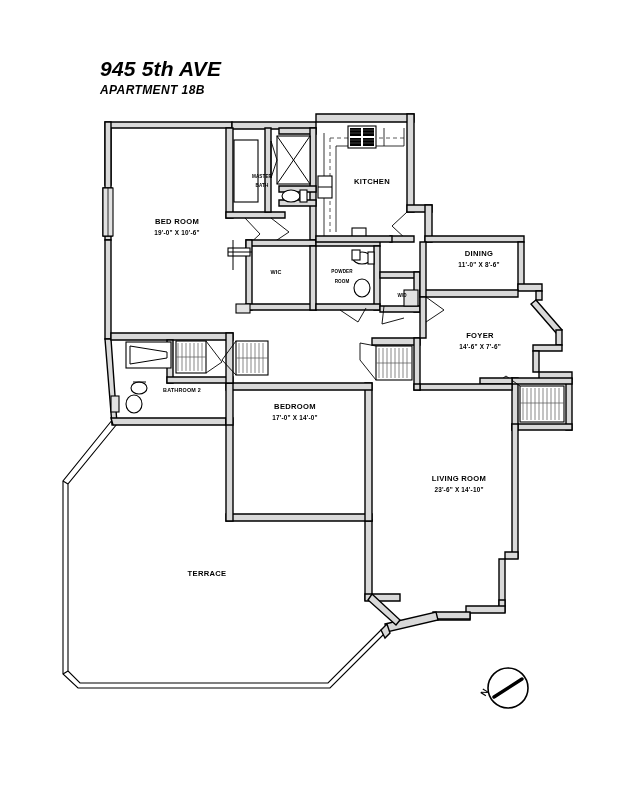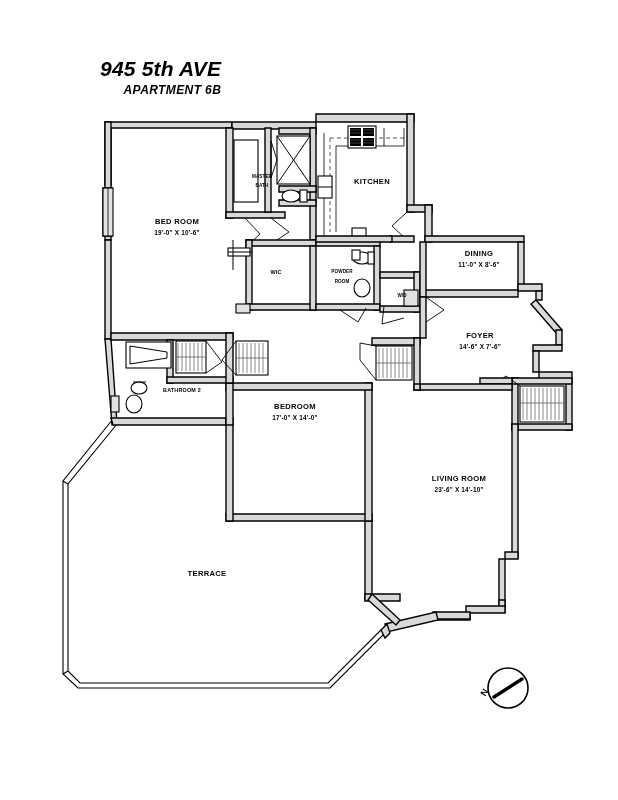--- a/index.html
+++ b/index.html
@@ -17,21 +17,20 @@
   #floorplan-page {
     position: relative;
     width: 618px;
     height: 800px;
     background: #ffffff;
   }
   .title-block {
     position: absolute;
     left: 100px;
     top: 58px;
-    text-align: right;
   }
   .building-address {
     font-family: "Liberation Sans", sans-serif;
     font-weight: bold;
     font-style: italic;
     font-size: 21px;
     letter-spacing: 0.2px;
     color: #000000;
     line-height: 1.05;
     white-space: nowrap;
@@ -140,21 +139,21 @@
     text-anchor: middle;
   }
 </style>
 </head>
 <body>
 
 <div id="floorplan-page">
 
   <div class="title-block">
     <div class="building-address">945 5th AVE</div>
-    <div class="apartment-line">APARTMENT 6B</div>
+    <div class="apartment-line">APARTMENT 18B</div>
   </div>
 
   <svg id="plan-svg" viewBox="0 0 618 800">
 
     <g>
       <path class="rail" d="M 113,419 L 63,481 L 63,674 L 78,688 L 330,688 L 385,633"></path>
       <path class="rail" d="M 117,424 L 68,484 L 68,671 L 80,683 L 328,683 L 381,630"></path>
       <line class="rail" x1="63" y1="674" x2="68" y2="671"></line>
       <line class="rail" x1="63" y1="481" x2="68" y2="484"></line>
     </g>

